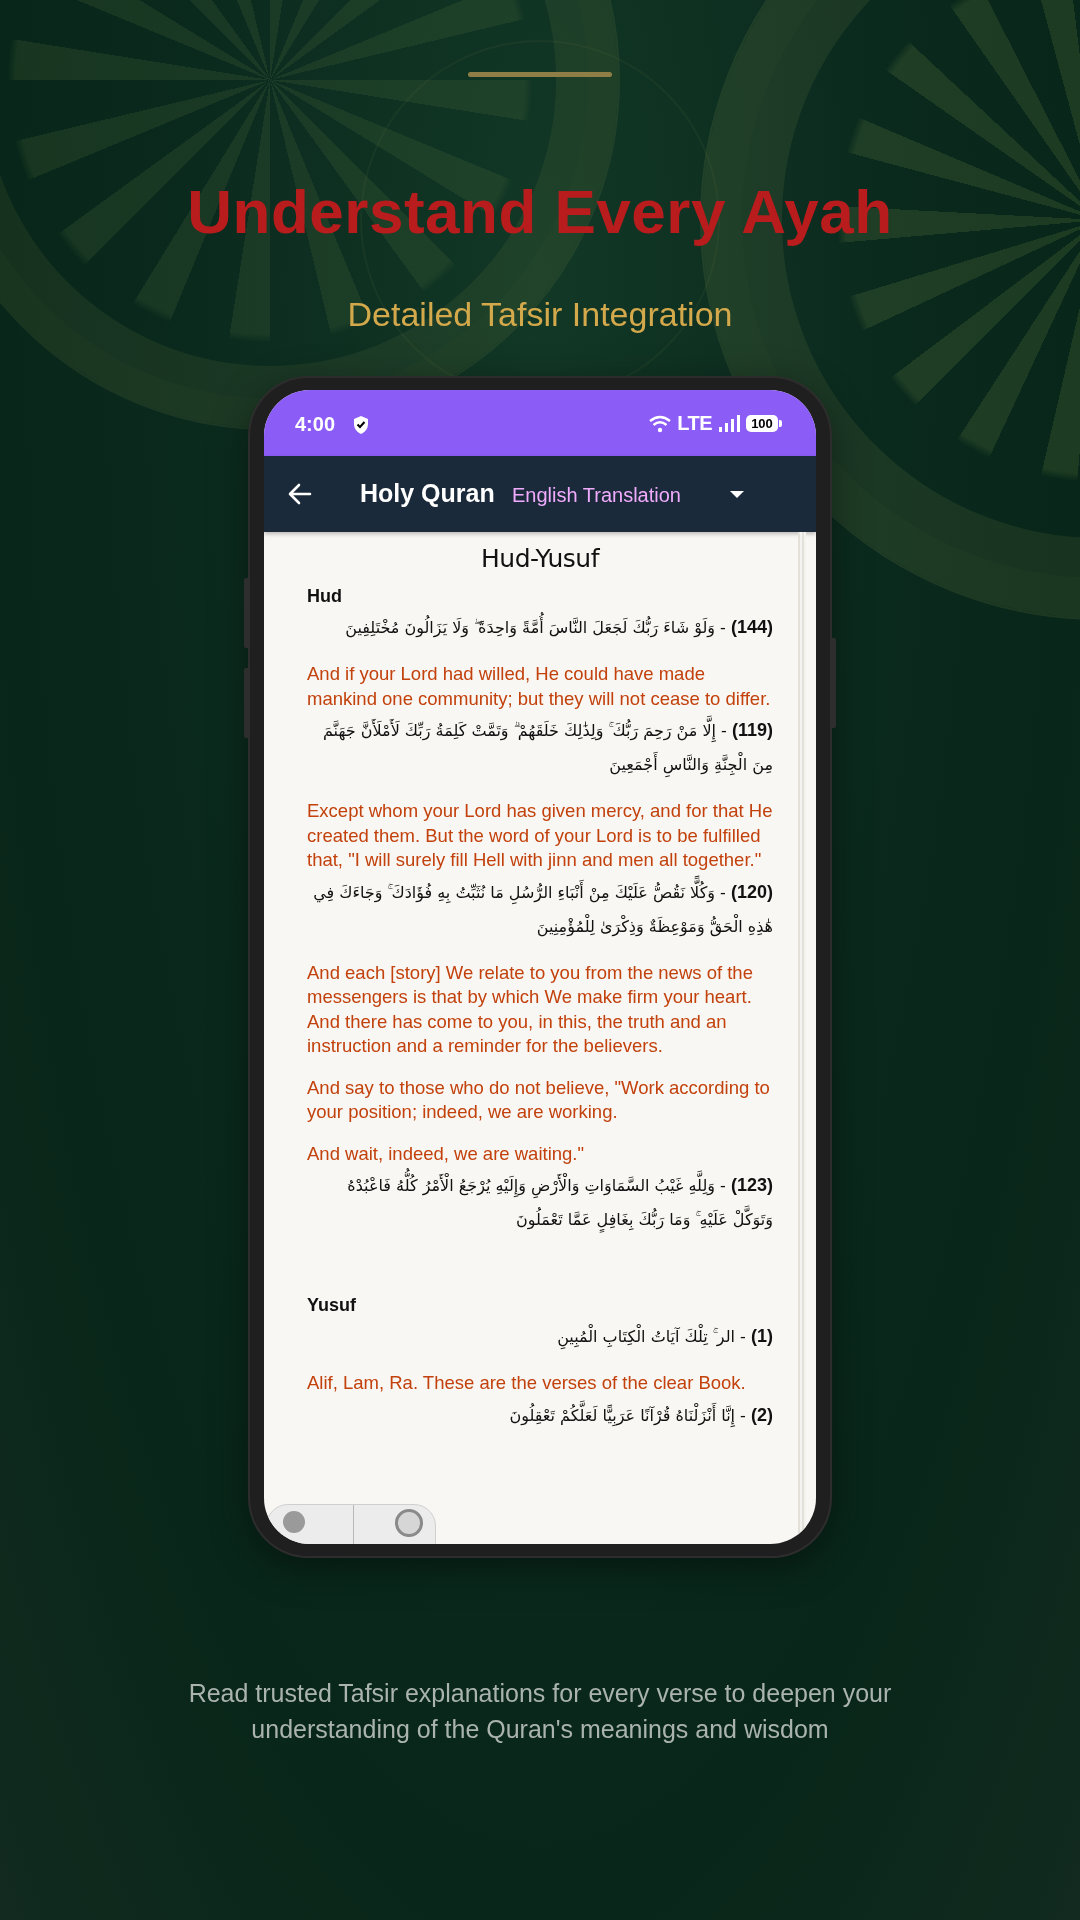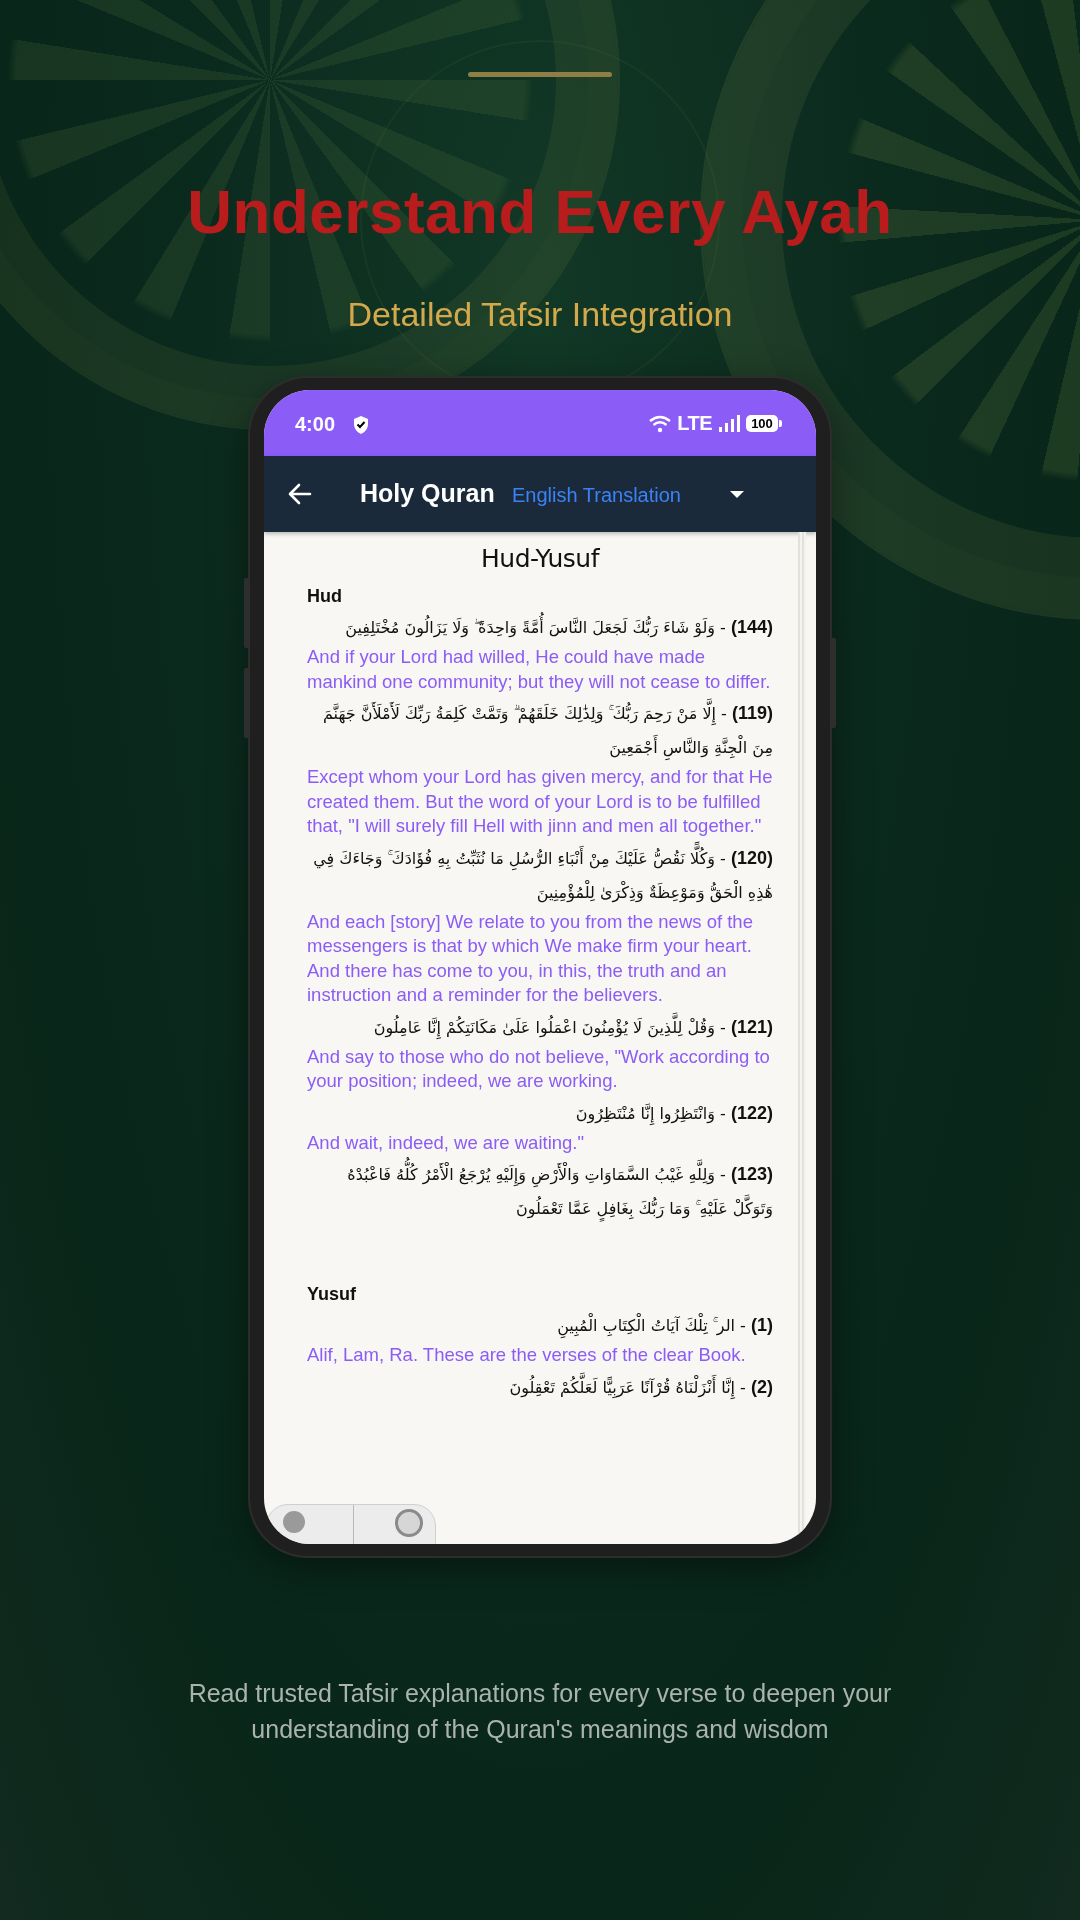--- a/index.html
+++ b/index.html
@@ -91,21 +91,21 @@
     position: absolute; left: 0; top: 66px; width: 100%; height: 76px;
     background: #1b2a3b; color: #fff; display: flex; align-items: center;
     box-shadow: 0 2px 4px rgba(0,0,0,0.25);
   }
   .back-btn { position: absolute; left: 22px; top: 24px; width: 28px; height: 28px; cursor: pointer; }
   .app-title { position: absolute; left: 96px; top: 23px; font-size: 25px; font-weight: 700; }
   .translation-select {
     position: absolute; left: 248px; top: 21px; width: 240px; height: 36px;
     display: flex; align-items: center; cursor: pointer;
   }
-  .translation-label { font-size: 20px; color: #3b82f6; }
+  .translation-label { font-size: 20px; color: #f0abfc; }
   .caret-icon {
     position: absolute; left: 218px; top: 14px; width: 0; height: 0;
     border-left: 7px solid transparent; border-right: 7px solid transparent; border-top: 7px solid #fff;
   }
 
   .content {
     position: absolute; left: 0; top: 126px; width: 100%; height: 1012px;
     overflow: hidden; padding: 0 43px 0 43px; color: #111;
   }
   .scrollbar-track {
@@ -116,21 +116,21 @@
     text-align: center; font-family: "DejaVu Sans", sans-serif; font-size: 25px;
     margin-top: 28px; height: 34px; color: #111; letter-spacing: -0.5px;
   }
   .surah-name { font-weight: 700; font-size: 18px; margin-top: 8px; height: 24px; }
   .surah-name.second { margin-top: 58px; }
   .ayah-ar {
     direction: rtl; text-align: right; font-family: "DejaVu Sans", sans-serif;
     font-size: 16px; line-height: 34px; color: #111; padding-right: 0;
   }
   .ayah-num { font-family: "Liberation Sans", sans-serif; font-weight: 700; font-size: 18px; unicode-bidi: isolate; }
-  .ayah-en { font-size: 18.5px; line-height: 24.5px; color: #8b5cf6; margin-top: 0; margin-bottom: 2px; }
+  .ayah-en { font-size: 18.5px; line-height: 24.5px; color: #c2410c; margin-top: 17px; margin-bottom: 2px; }
 
   .floating-bar {
     position: absolute; left: 2px; top: 1114px; width: 170px; height: 60px;
     background: #ececec; border: 1px solid #cfcfcf; border-radius: 22px;
   }
   .floating-bar .divider { position: absolute; left: 86px; top: 0; width: 1px; height: 60px; background: #b8b8b8; }
   .floating-bar .knob {
     position: absolute; left: 128px; top: 4px; width: 28px; height: 28px; border-radius: 50%;
     border: 3px solid #8a8a8a; background: #d6d6d6;
   }
@@ -201,24 +201,22 @@
 
       <div class="ayah-ar"><span class="ayah-num">(144)</span> - <span>وَلَوْ شَاءَ رَبُّكَ لَجَعَلَ النَّاسَ أُمَّةً وَاحِدَةً ۖ وَلَا يَزَالُونَ مُخْتَلِفِينَ</span></div>
       <div class="ayah-en">And if your Lord had willed, He could have made mankind one community; but they will not cease to differ.</div>
 
       <div class="ayah-ar"><span class="ayah-num">(119)</span> - <span>إِلَّا مَنْ رَحِمَ رَبُّكَ ۚ وَلِذَٰلِكَ خَلَقَهُمْ ۗ وَتَمَّتْ كَلِمَةُ رَبِّكَ لَأَمْلَأَنَّ جَهَنَّمَ مِنَ الْجِنَّةِ وَالنَّاسِ أَجْمَعِينَ</span></div>
       <div class="ayah-en">Except whom your Lord has given mercy, and for that He created them. But the word of your Lord is to be fulfilled that, "I will surely fill Hell with jinn and men all together."</div>
 
       <div class="ayah-ar"><span class="ayah-num">(120)</span> - <span>وَكُلًّا نَقُصُّ عَلَيْكَ مِنْ أَنْبَاءِ الرُّسُلِ مَا نُثَبِّتُ بِهِ فُؤَادَكَ ۚ وَجَاءَكَ فِي هَٰذِهِ الْحَقُّ وَمَوْعِظَةٌ وَذِكْرَىٰ لِلْمُؤْمِنِينَ</span></div>
       <div class="ayah-en">And each [story] We relate to you from the news of the messengers is that by which We make firm your heart. And there has come to you, in this, the truth and an instruction and a reminder for the believers.</div>
 
-      <div class="ayah-ar"><span class="ayah-num">(121)</span> - <span>وَقُلْ لِلَّذِينَ لَا يُؤْمِنُونَ اعْمَلُوا عَلَىٰ مَكَانَتِكُمْ إِنَّا عَامِلُونَ</span></div>
       <div class="ayah-en">And say to those who do not believe, "Work according to your position; indeed, we are working.</div>
 
-      <div class="ayah-ar"><span class="ayah-num">(122)</span> - <span>وَانْتَظِرُوا إِنَّا مُنْتَظِرُونَ</span></div>
       <div class="ayah-en">And wait, indeed, we are waiting."</div>
 
       <div class="ayah-ar"><span class="ayah-num">(123)</span> - <span>وَلِلَّهِ غَيْبُ السَّمَاوَاتِ وَالْأَرْضِ وَإِلَيْهِ يُرْجَعُ الْأَمْرُ كُلُّهُ فَاعْبُدْهُ وَتَوَكَّلْ عَلَيْهِ ۚ وَمَا رَبُّكَ بِغَافِلٍ عَمَّا تَعْمَلُونَ</span></div>
 
       <div class="surah-name second">Yusuf</div>
 
       <div class="ayah-ar"><span class="ayah-num">(1)</span> - <span>الر ۚ تِلْكَ آيَاتُ الْكِتَابِ الْمُبِينِ</span></div>
       <div class="ayah-en">Alif, Lam, Ra. These are the verses of the clear Book.</div>
 
       <div class="ayah-ar"><span class="ayah-num">(2)</span> - <span>إِنَّا أَنْزَلْنَاهُ قُرْآنًا عَرَبِيًّا لَعَلَّكُمْ تَعْقِلُونَ</span></div>

